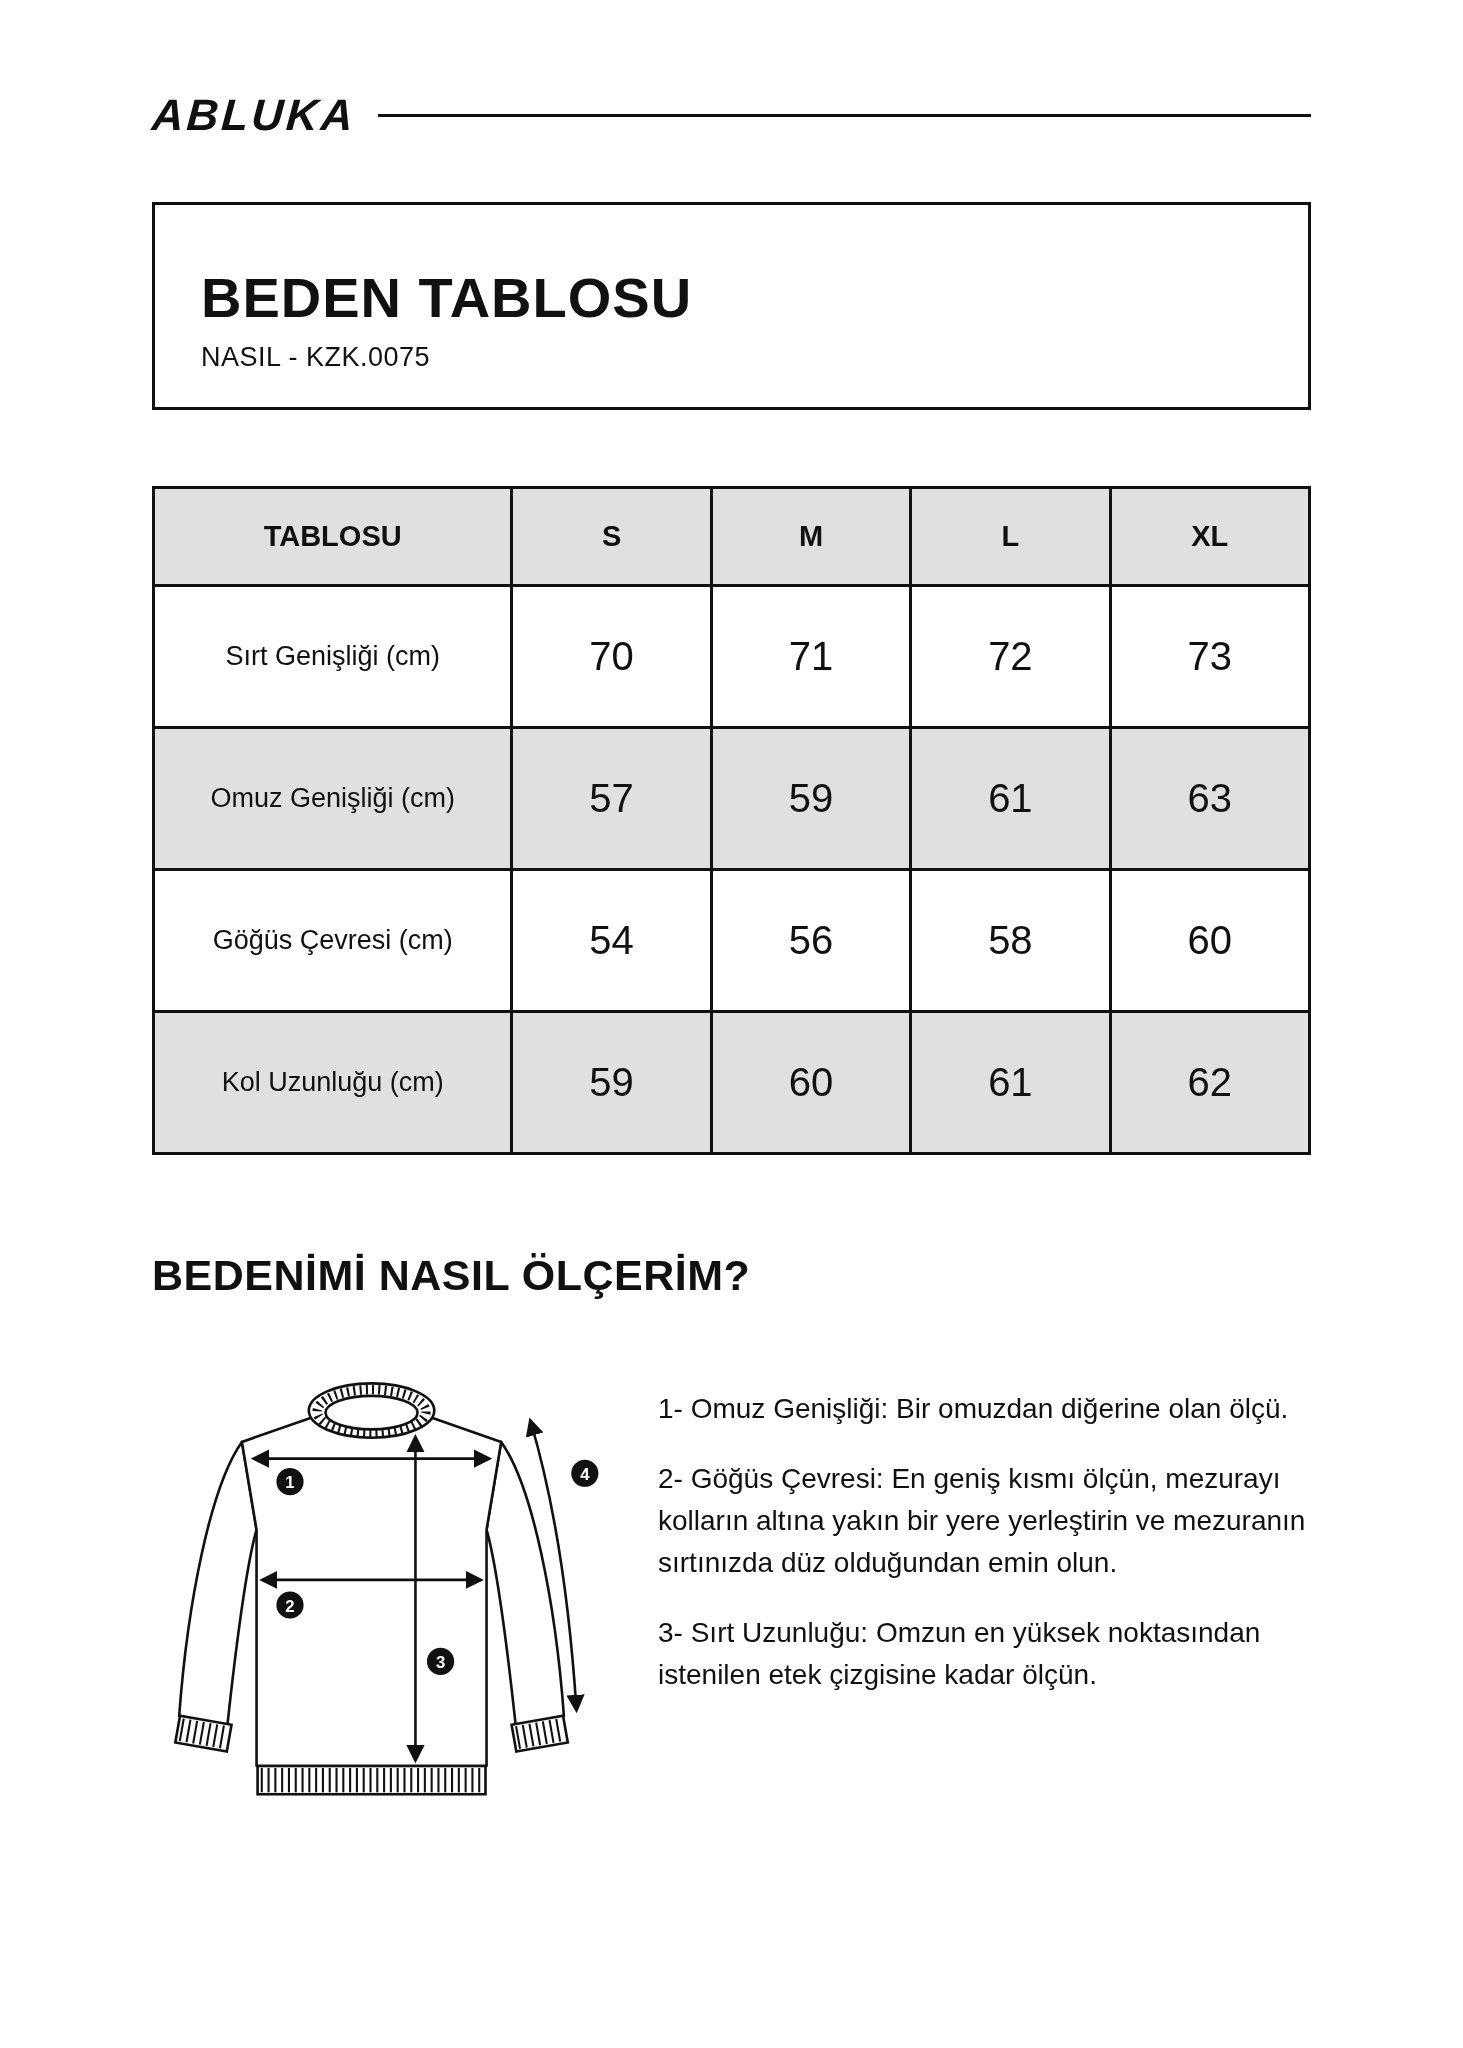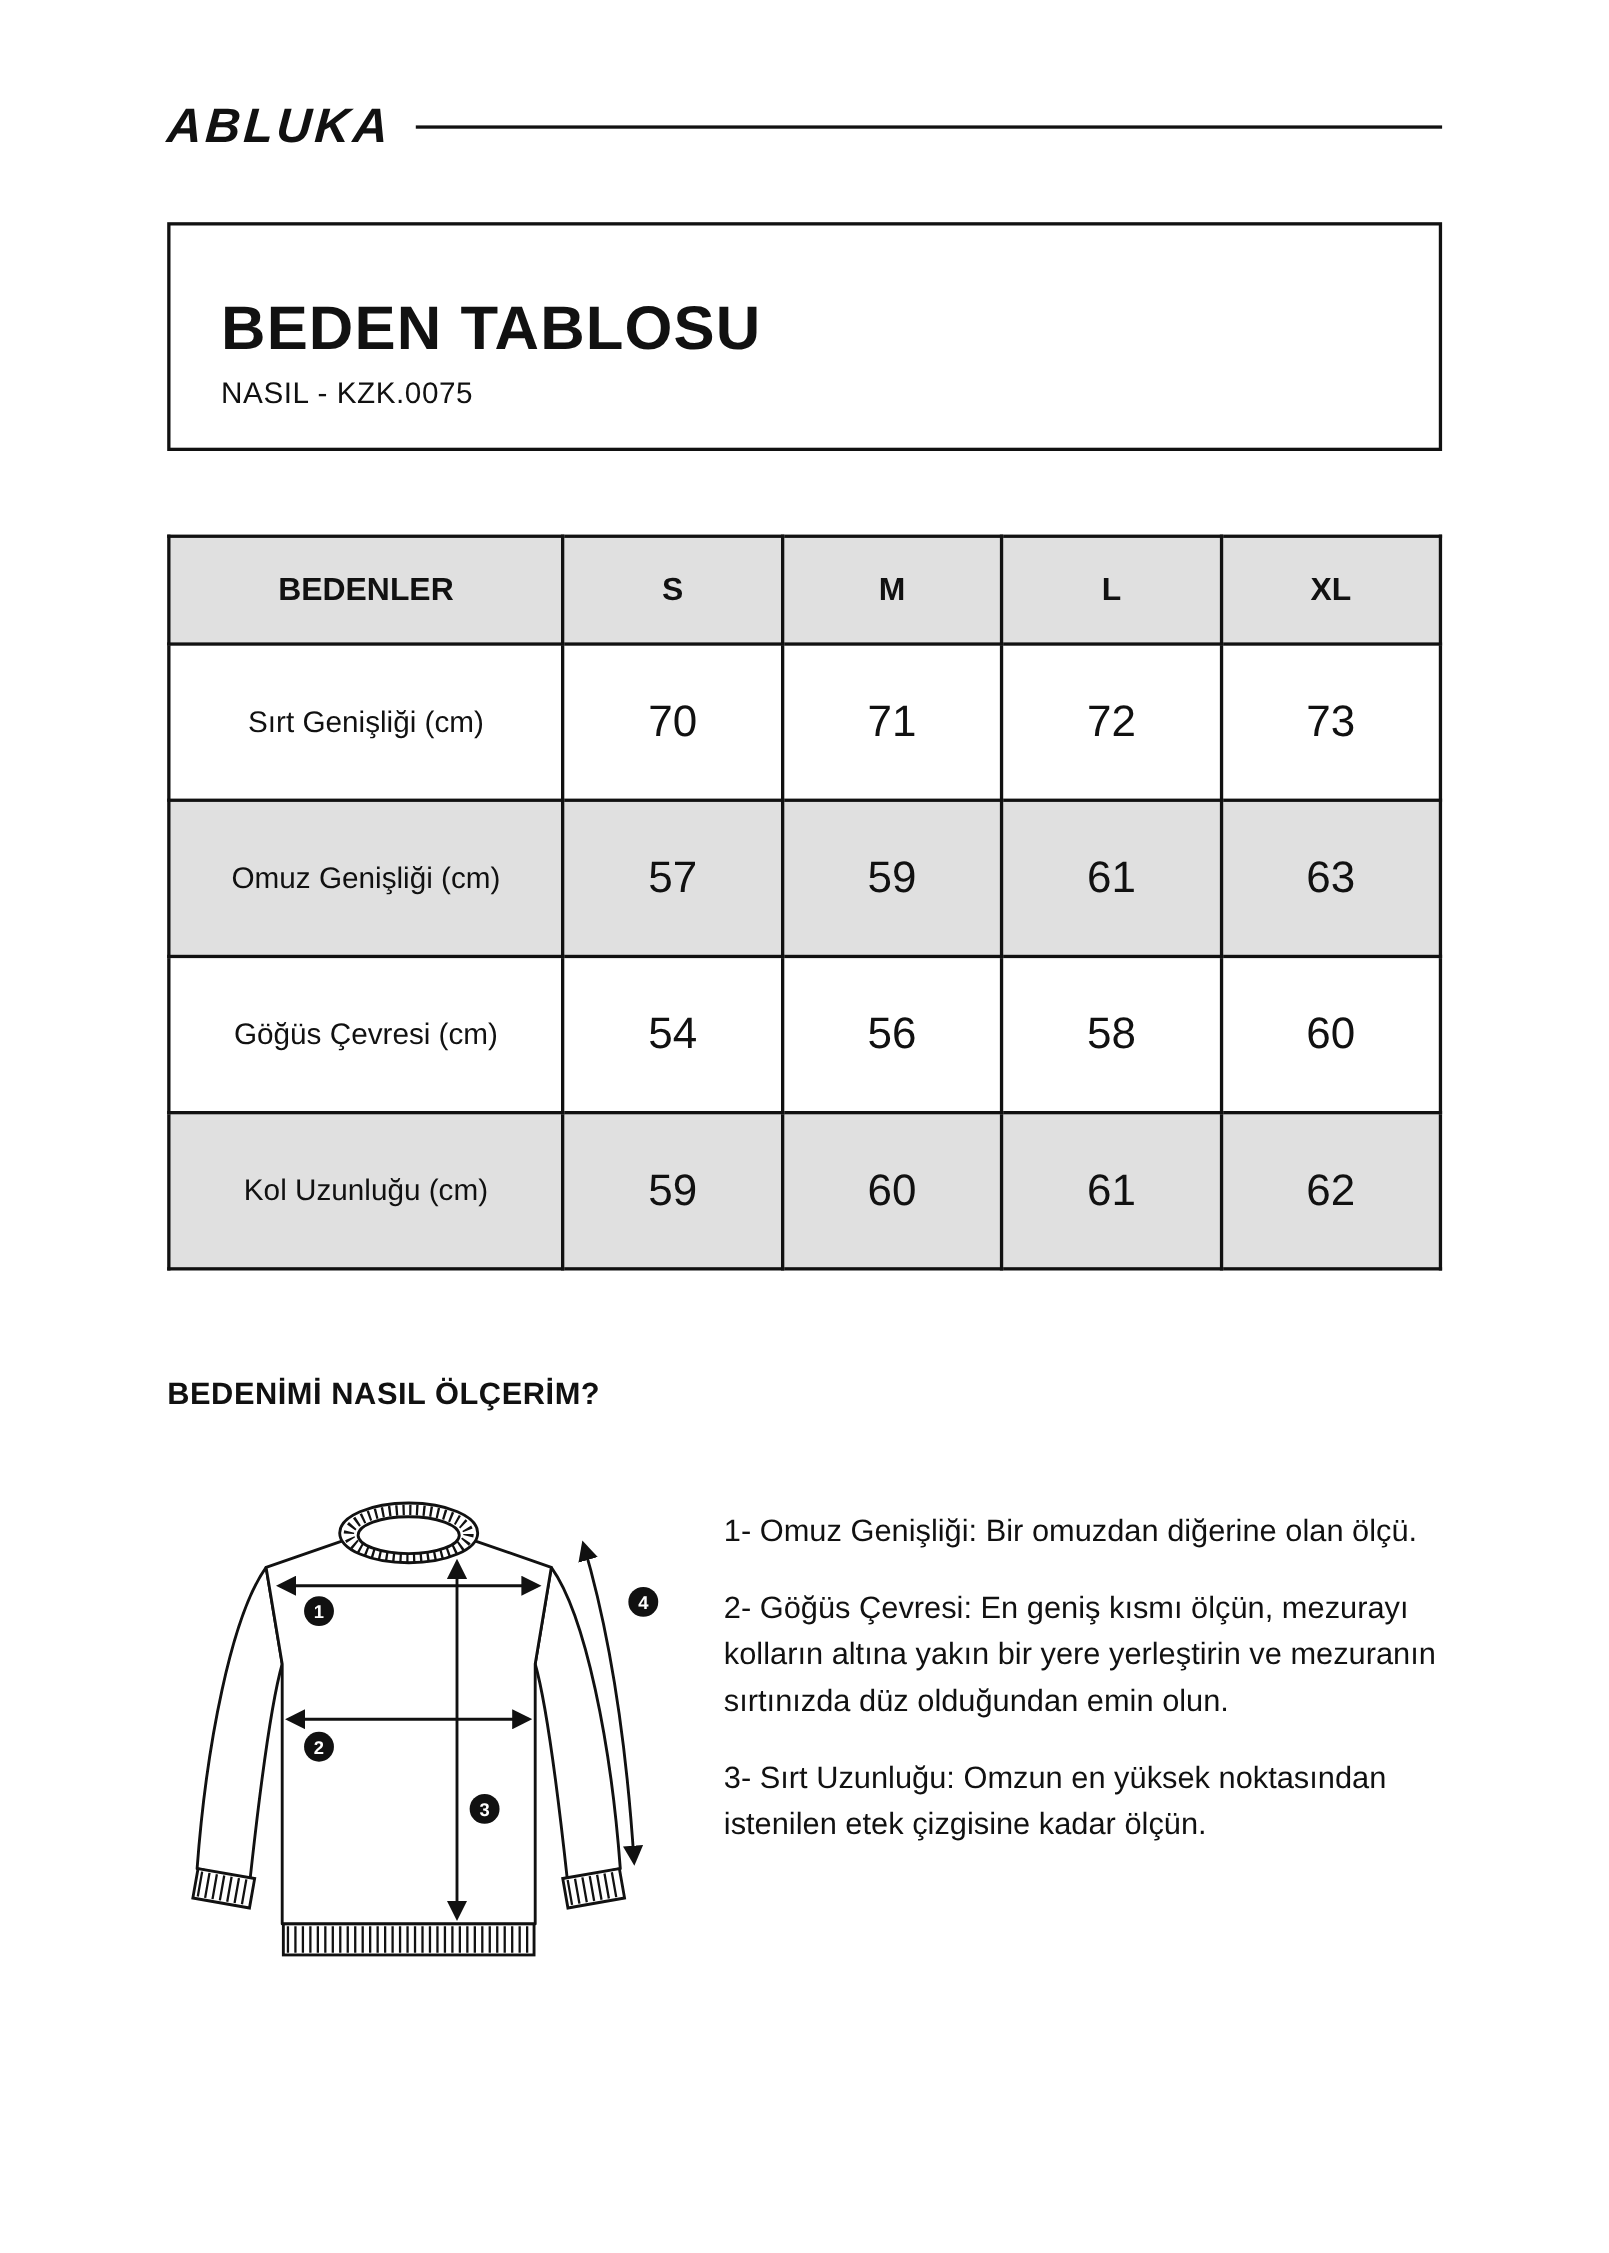--- a/index.html
+++ b/index.html
@@ -33,21 +33,21 @@
   }
   table.size-table col.label-col { width:31%; }
   table.size-table thead th { height:98px; font-size:29px; font-weight:bold; background:#e0e0e0; }
   table.size-table tbody td { height:142px; }
   table.size-table tbody td.row-label { font-size:27px; }
   table.size-table tbody td.row-value { font-size:40px; }
   table.size-table tbody tr:nth-child(even) td { background:#e0e0e0; }
   table.size-table tbody tr:nth-child(odd) td { background:#ffffff; }
 
   
-  .measure-heading { margin-top:96px; font-size:28px; font-weight:bold; letter-spacing:0.5px; }
+  .measure-heading { margin-top:96px; font-size:43px; font-weight:bold; letter-spacing:0.5px; }
   .measure-row { display:flex; margin-top:52px; gap:46px; align-items:flex-start; }
   .diagram { flex:0 0 460px; }
   .diagram svg { display:block; }
   .instructions { flex:1; padding-top:36px; font-size:28px; line-height:1.5; }
   .instructions p { margin-bottom:28px; }
 </style>
 </head>
 <body>
 
 <div class="page">
@@ -65,21 +65,21 @@
   <table class="size-table">
     <colgroup>
       <col class="label-col">
       <col>
         <col>
         <col>
         <col>
     </colgroup>
     <thead>
       <tr>
-          <th>BEDENLER</th>
+          <th>TABLOSU</th>
           <th>S</th>
           <th>M</th>
           <th>L</th>
           <th>XL</th>
         </tr>
     </thead>
     <tbody>
         <tr>
           <td class="row-label">Sırt Genişliği (cm)</td>
           <td class="row-value">70</td>

